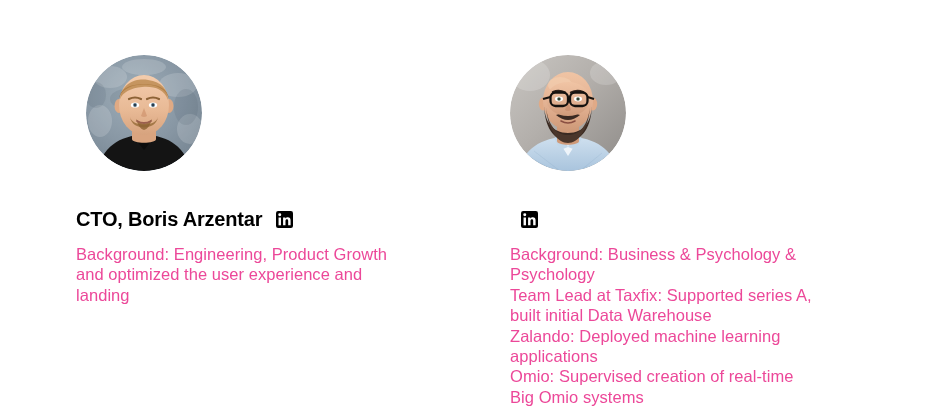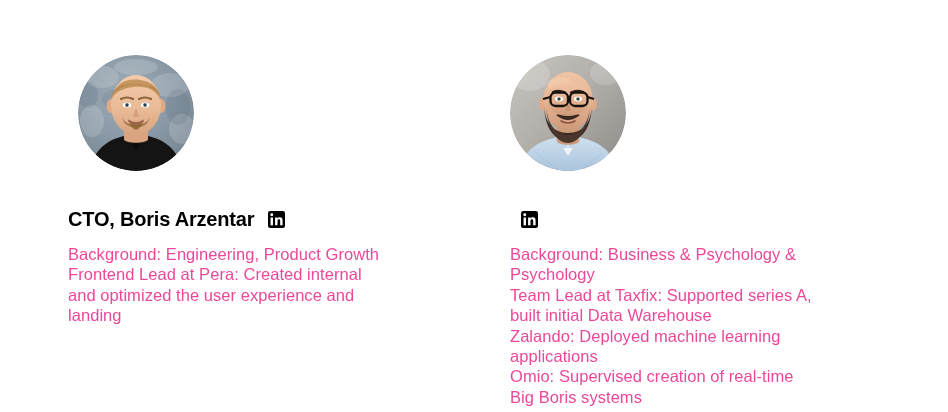--- a/index.html
+++ b/index.html
@@ -19,21 +19,21 @@
     position: relative;
     width: 948px;
     height: 412px;
     box-sizing: border-box;
   }
 
   .profile {
     position: absolute;
     top: 0;
   }
-  .profile-left  { left: 68px;  width: 345px; }
+  .profile-left  { left: 76px;  width: 345px; }
   .profile-right { left: 510px; width: 360px; }
 
   
   .avatar {
     position: relative;
     width: 116px;
     height: 116px;
     margin-top: 55px;
     margin-left: 10px;
     border-radius: 50%;
@@ -163,21 +163,20 @@
           <rect x="0" y="0" width="24" height="24" rx="3" ry="3" fill="#000000"></rect>
           <rect x="3.6" y="9.2" width="3.4" height="11" fill="#ffffff"></rect>
           <circle cx="5.3" cy="5.4" r="2.1" fill="#ffffff"></circle>
           <path d="M10 9.2 h3.3 v1.5 c0.7 -1.2 2 -1.8 3.4 -1.8 c2.6 0 3.9 1.6 3.9 4.6 v6.7 h-3.4 v-6 c0 -1.6 -0.6 -2.4 -1.8 -2.4 c-1.3 0 -2 0.9 -2 2.5 v5.9 H10 Z" fill="#ffffff"></path>
         </svg>
       </a>
     </div>
 
     <div class="profile-bio">
       <span class="bio-line">Background: Engineering, Product Growth</span>
-      <span class="bio-line">Frontend Lead at Pera: Created internal</span>
       <span class="bio-line">and optimized the user experience and</span>
       <span class="bio-line">landing</span>
     </div>
   </div>
 
   <div class="profile profile-right">
 
     <div class="avatar">
       <svg viewBox="0 0 116 116" xmlns="http://www.w3.org/2000/svg" aria-hidden="true">
         <defs>
@@ -271,17 +270,17 @@
     </div>
 
     <div class="profile-bio">
       <span class="bio-line">Background: Business &amp; Psychology &amp;</span>
       <span class="bio-line">Psychology</span>
       <span class="bio-line">Team Lead at Taxfix: Supported series A,</span>
       <span class="bio-line">built initial Data Warehouse</span>
       <span class="bio-line">Zalando: Deployed machine learning</span>
       <span class="bio-line">applications</span>
       <span class="bio-line">Omio: Supervised creation of real-time</span>
-      <span class="bio-line">Big Boris systems</span>
+      <span class="bio-line">Big Omio systems</span>
     </div>
   </div>
 
 </div>
 
 </body></html>

